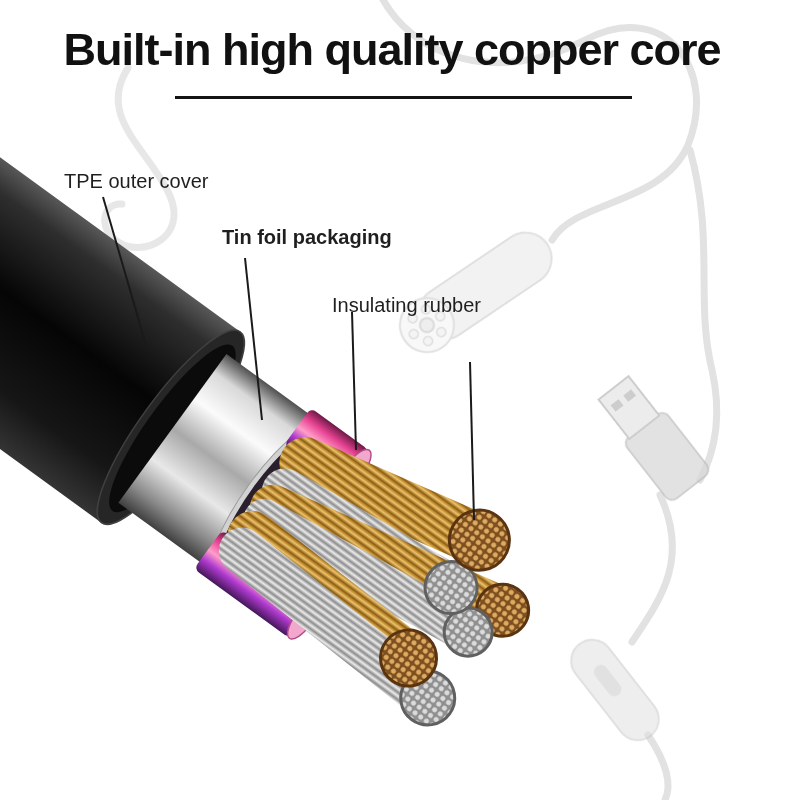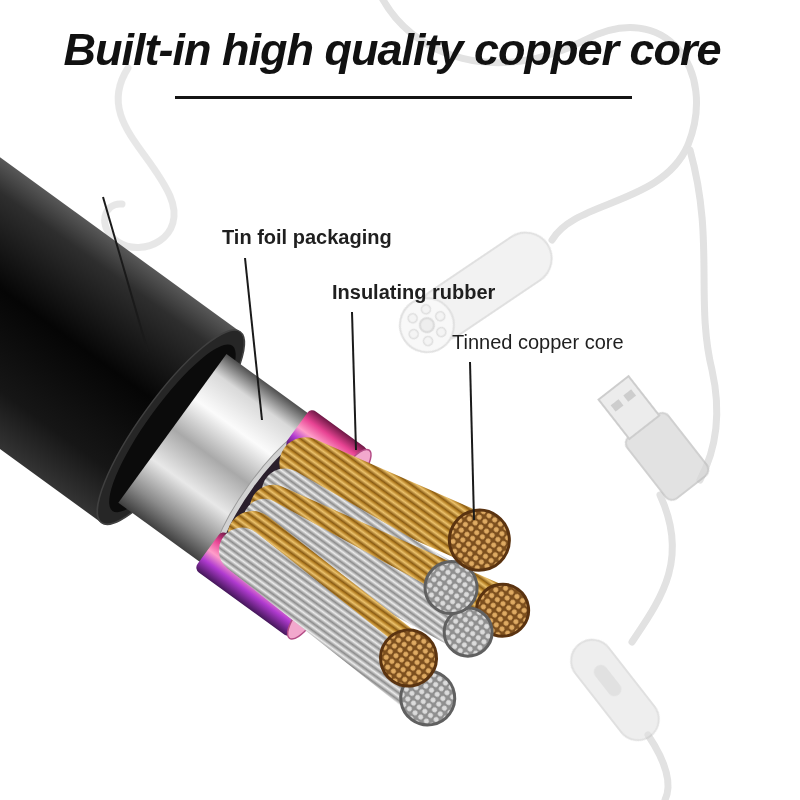--- a/index.html
+++ b/index.html
@@ -3,32 +3,32 @@
 <meta charset="utf-8">
 <style>
   html,body{margin:0;padding:0;background:#fff;}
   .stage{
     position:relative;width:800px;height:800px;background:#ffffff;
     overflow:hidden;font-family:"Liberation Sans", sans-serif;
   }
   .art{position:absolute;inset:0;}
   .title{
     position:absolute;left:0;right:16px;top:24px;text-align:center;
-    font-size:45px;font-weight:bold;font-style:italic;color:#111;
+    font-size:45px;font-weight:bold;color:#111;
     letter-spacing:-1px;white-space:nowrap;
   }
   .title-rule{
     position:absolute;left:175px;top:96px;width:457px;height:3px;background:#141414;
   }
   .label{
     position:absolute;font-size:20px;color:#1f1f1f;white-space:nowrap;
   }
   .lbl-tpe{left:64px;top:170px;}
   .lbl-foil{left:222px;top:226px;font-weight:bold;}
-  .lbl-rubber{left:332px;top:281px;font-weight:bold;}
+  .lbl-rubber{left:332px;top:294px;}
   .lbl-copper{left:452px;top:331px;}
 </style>
 </head>
 <body>
 
 <div class="stage">
 
   <svg class="art" viewBox="0 0 800 800">
     <defs>
       <linearGradient id="jacketGrad" x1="0" y1="0" x2="0" y2="1">
@@ -149,17 +149,17 @@
       <line x1="103" y1="197" x2="148" y2="352" stroke="#1a1a1a"></line>
       <line x1="245" y1="258" x2="262" y2="420" stroke="#1a1a1a"></line>
       <line x1="352" y1="312" x2="356" y2="450" stroke="#1a1a1a"></line>
       <line x1="470" y1="362" x2="474" y2="520" stroke="#1a1a1a"></line>
     </g>
   </svg>
 
   <div class="title">Built-in high quality copper core</div>
   <div class="title-rule"></div>
 
+  <div class="label lbl-tpe">TPE outer cover</div>
   <div class="label lbl-foil">Tin foil packaging</div>
   <div class="label lbl-rubber">Insulating rubber</div>
-  <div class="label lbl-copper">Tinned copper core</div>
 
 </div>
 
 </body></html>

